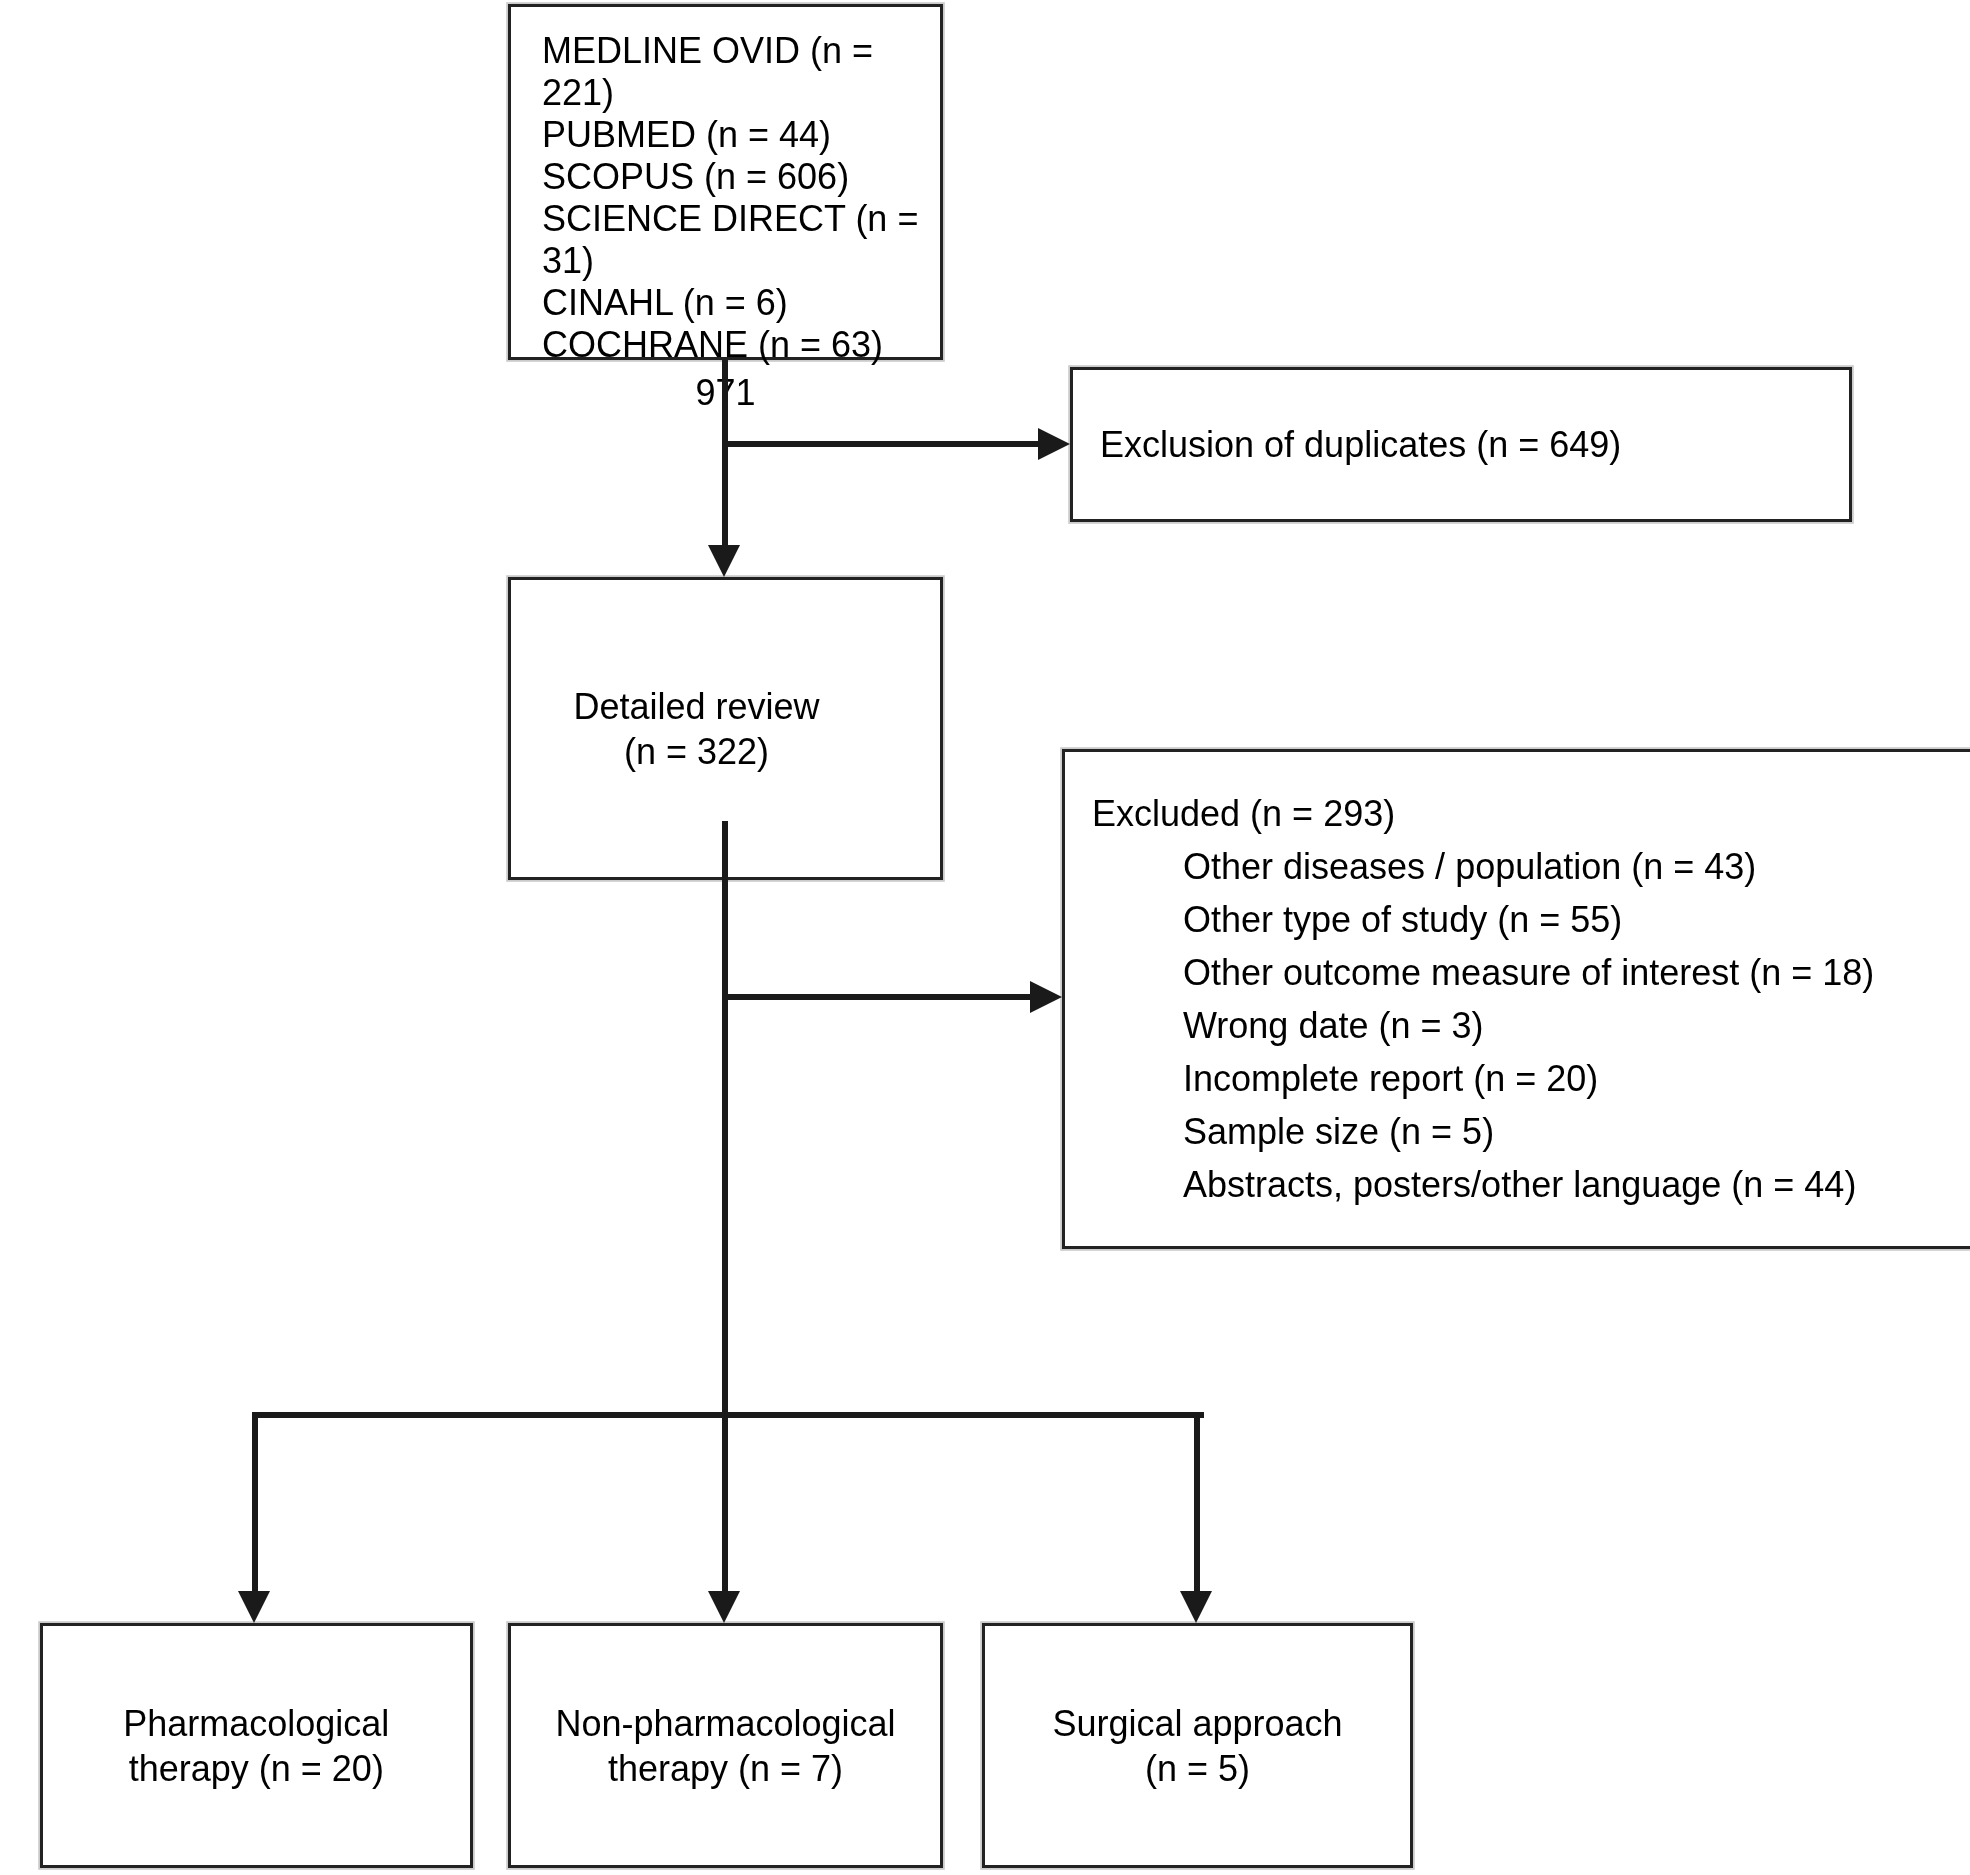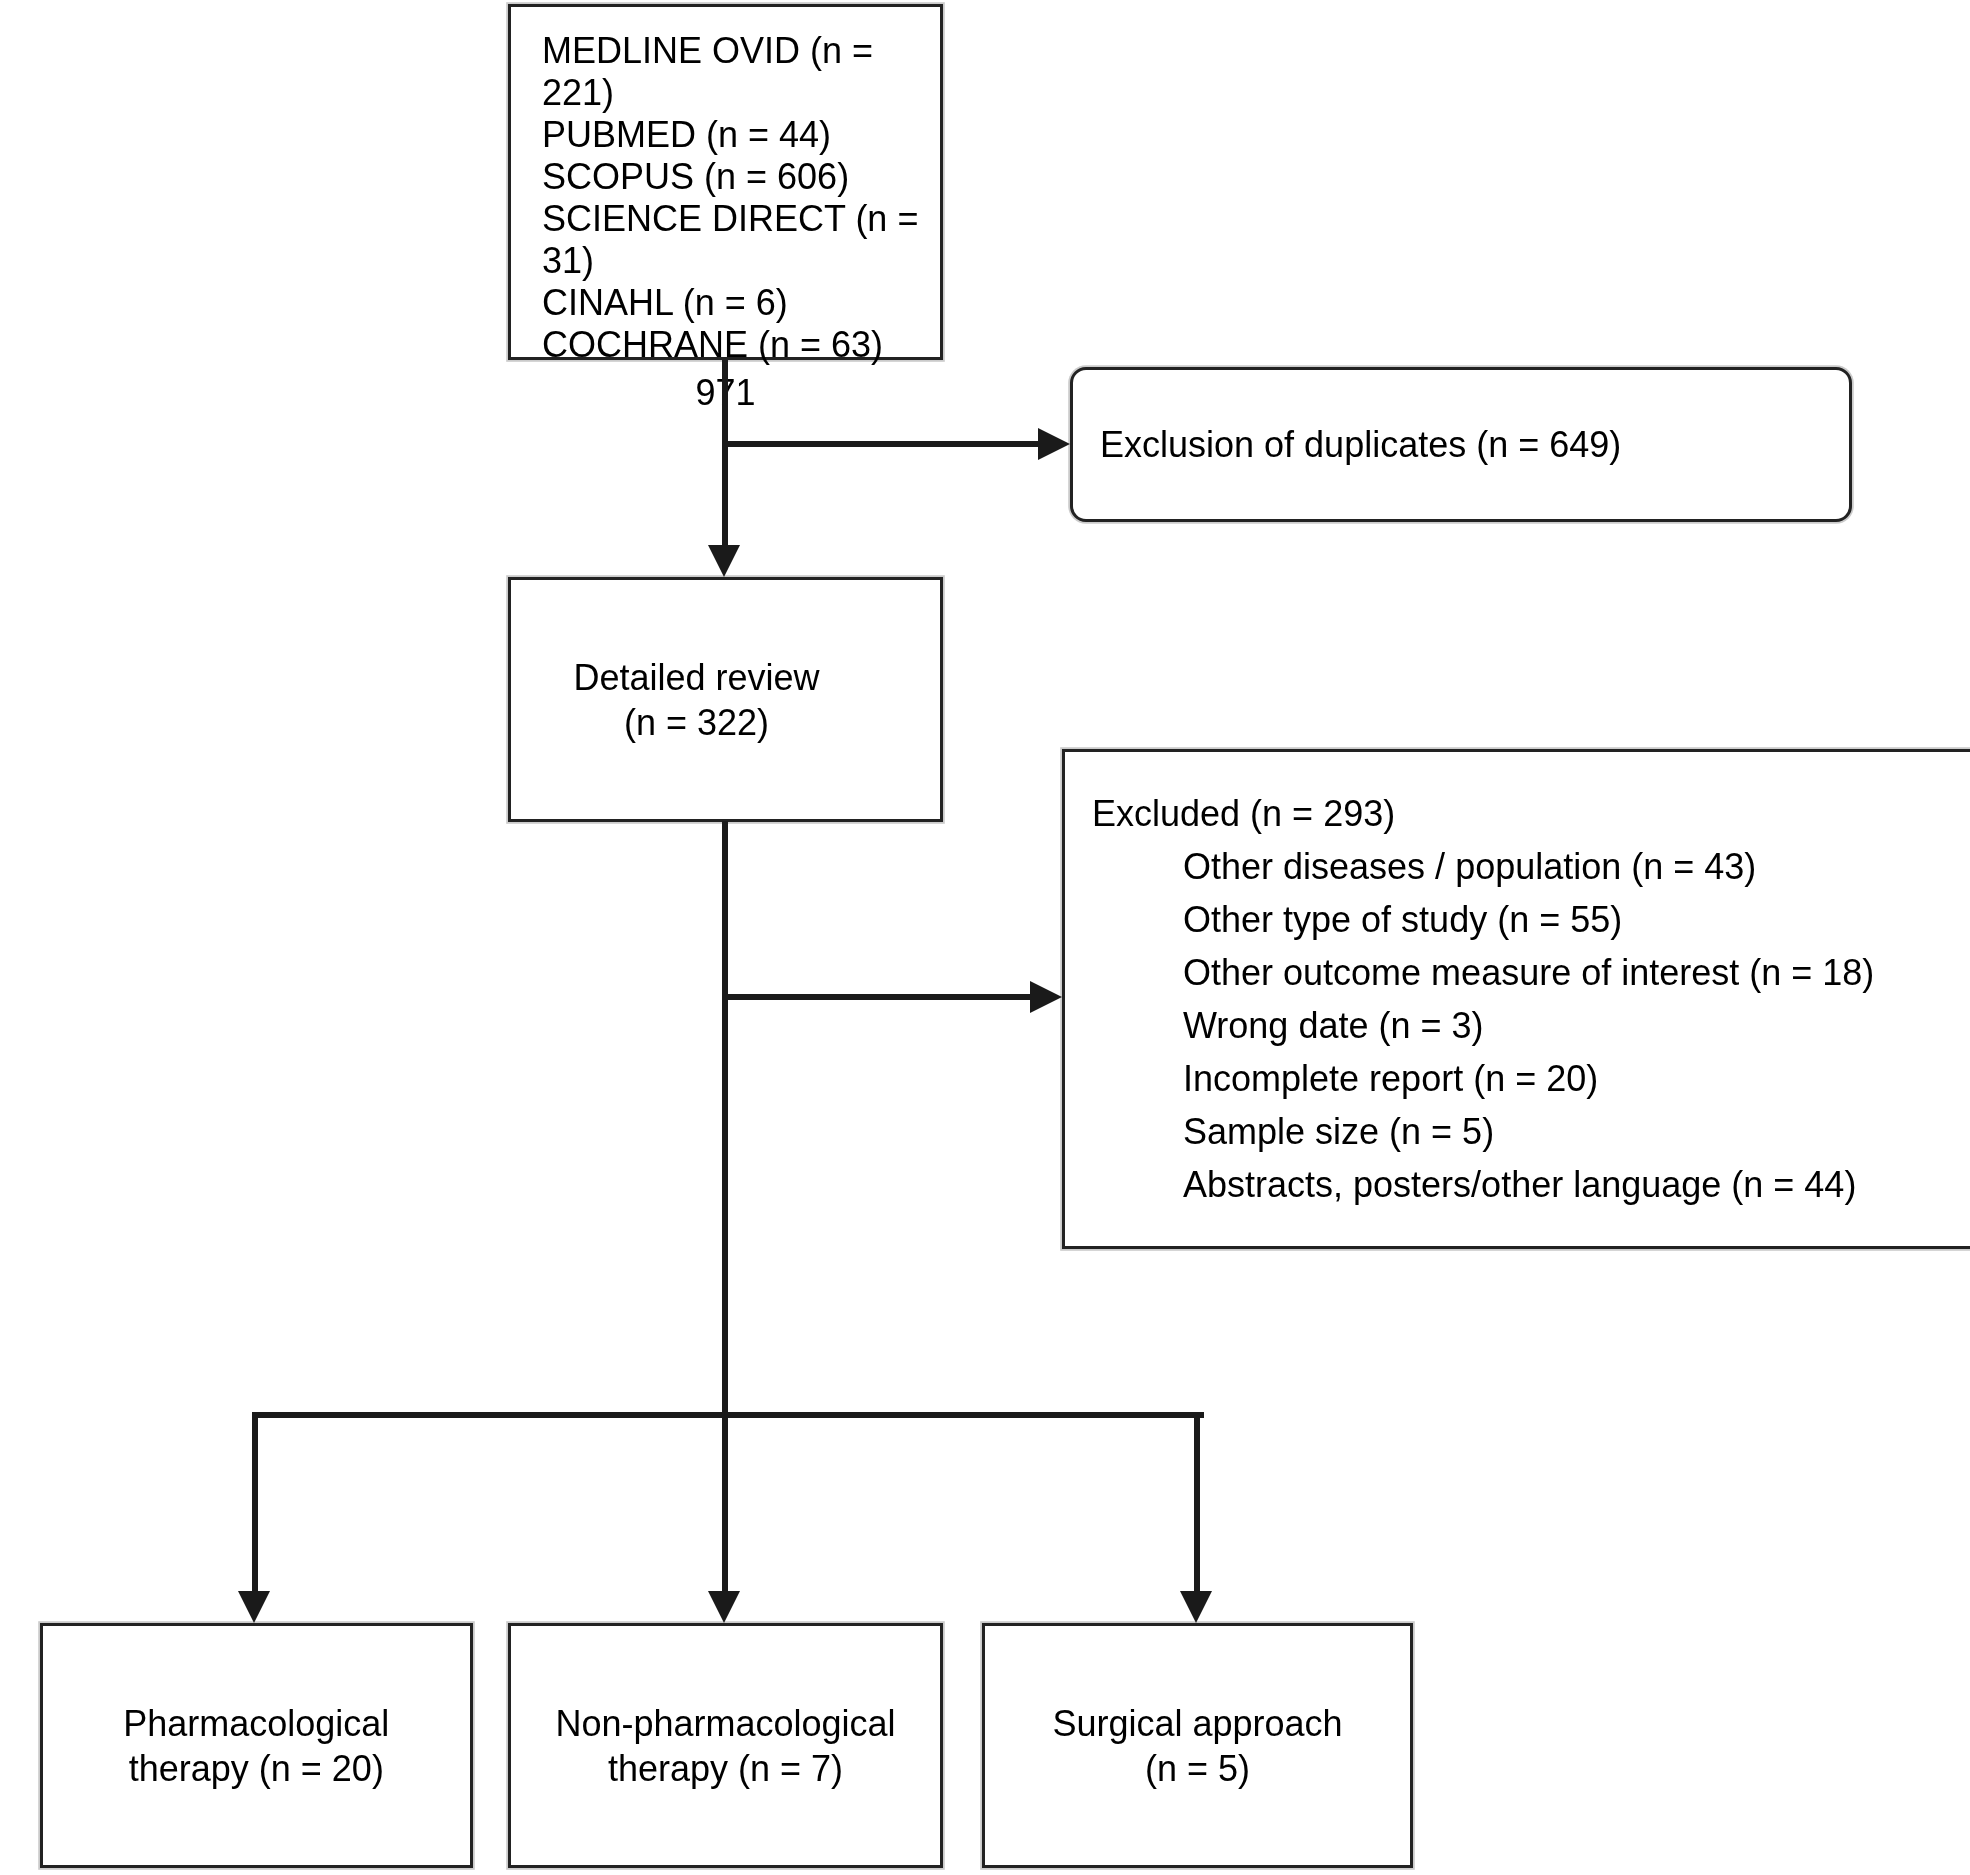--- a/index.html
+++ b/index.html
@@ -28,22 +28,22 @@
   .box {
     position: absolute;
     background: var(--background);
     border: 3.6px solid var(--box-border);
     box-sizing: border-box;
     box-shadow: 0 0 0 1.8px rgba(140,140,140,0.45);
   }
   
   .box-sources   { left: 470px;  top: 3.6px;    width: 435px;  height: 356px; }
   .box-dup       { left: 1032px; top: 367px;  width: 782px;  height: 155px;
-                   display: flex; align-items: center; padding-left: 27px; border-radius: 16px; }
-  .box-review    { left: 470px;  top: 577px;  width: 435px;  height: 245px;
+                   display: flex; align-items: center; padding-left: 27px; }
+  .box-review    { left: 470px;  top: 577px;  width: 435px;  height: 303px;
                    display: flex; flex-direction: column; justify-content: center;
                    align-items: center; text-align: center; padding-right: 58px;
                    line-height: 45px; }
   .box-excluded  { left: 1024px; top: 749px;  width: 945px; height: 500px;
                    padding: 35px 0 0 27px; line-height: 53px; }
   .box-out       { top: 1623px; height: 245px;
                    display: flex; flex-direction: column; justify-content: center;
                    align-items: center; text-align: center; line-height: 45px; }
   .box-out-a { left: 1.8px;    width: 433px; }
   .box-out-b { left: 470px;  width: 435px; }

